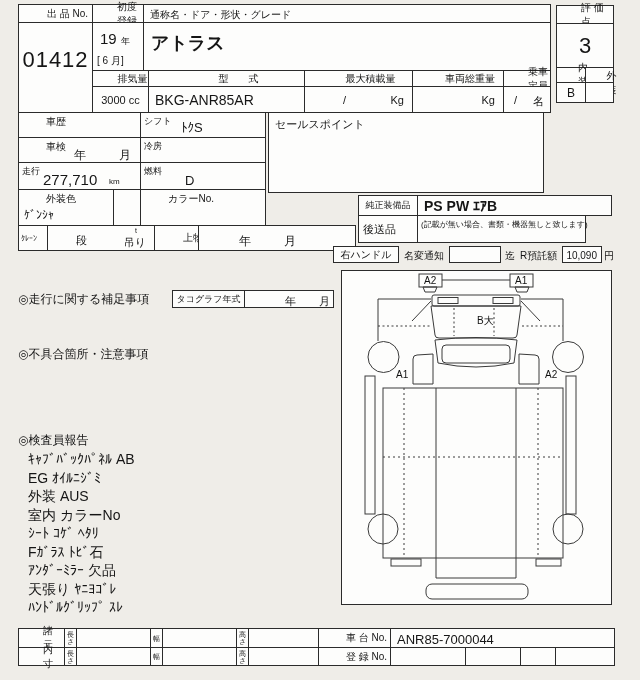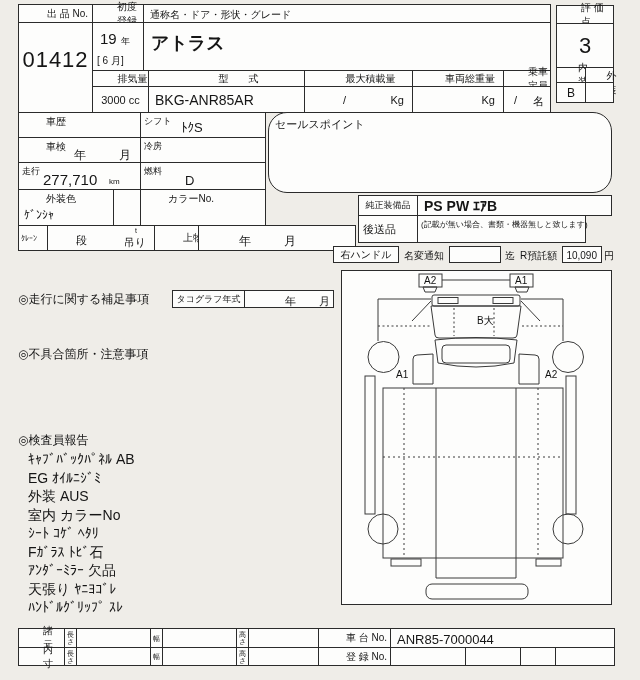--- a/index.html
+++ b/index.html
@@ -115,21 +115,21 @@
     <span class="txt" style="right:8px;top:9px;font-size:11px;">吊り</span>
   </div>
   <div class="cell" style="left:154px;top:225px;width:45px;height:26px;">
     <span class="txt lbl" style="left:4px;top:5px;">上物</span>
   </div>
   <div class="cell" style="left:198px;top:225px;width:158px;height:26px;">
     <span class="txt" style="left:40px;top:7px;font-size:12px;">年</span>
     <span class="txt" style="left:85px;top:7px;font-size:12px;">月</span>
   </div>
 
-  <div class="cell" style="left:268px;top:112px;width:344px;height:81px;border-radius:19px;">
+  <div class="cell" style="left:268px;top:112px;width:276px;height:81px;">
     <span class="txt" style="left:6px;top:4px;font-size:11px;">セールスポイント</span>
   </div>
   <div class="cell c" style="left:358px;top:195px;width:60px;height:21px;font-size:9px;">純正装備品</div>
   <div class="cell" style="left:417px;top:195px;width:195px;height:21px;">
     <span class="txt big" style="left:6px;top:2px;font-size:14px;">PS PW ｴｱB</span>
   </div>
   <div class="cell" style="left:358px;top:215px;width:60px;height:28px;">
     <span class="txt" style="left:4px;top:6px;font-size:11px;">後送品</span>
   </div>
   <div class="cell" style="left:417px;top:215px;width:169px;height:28px;">

